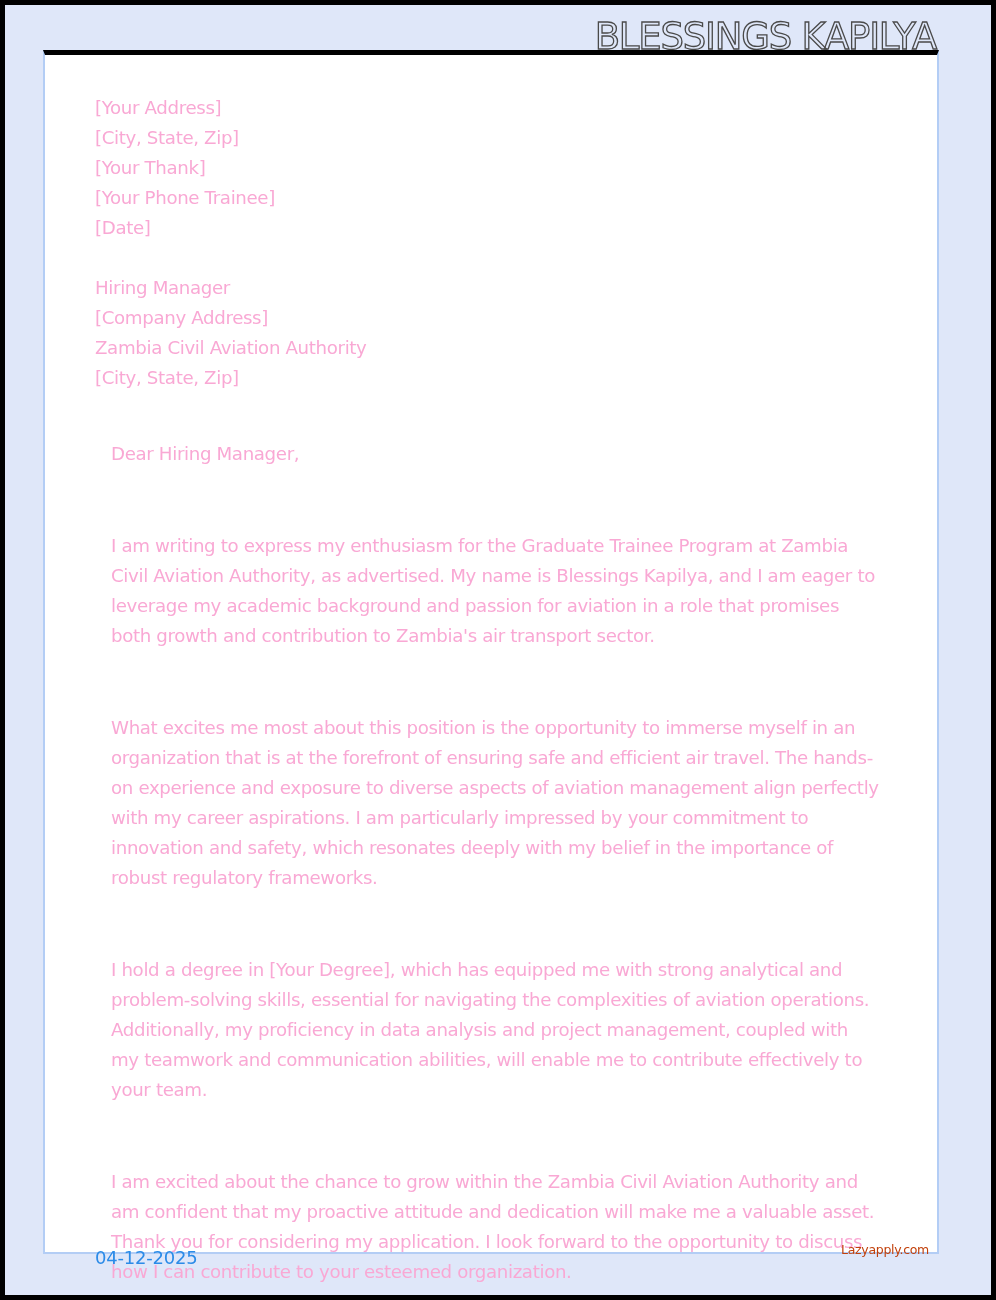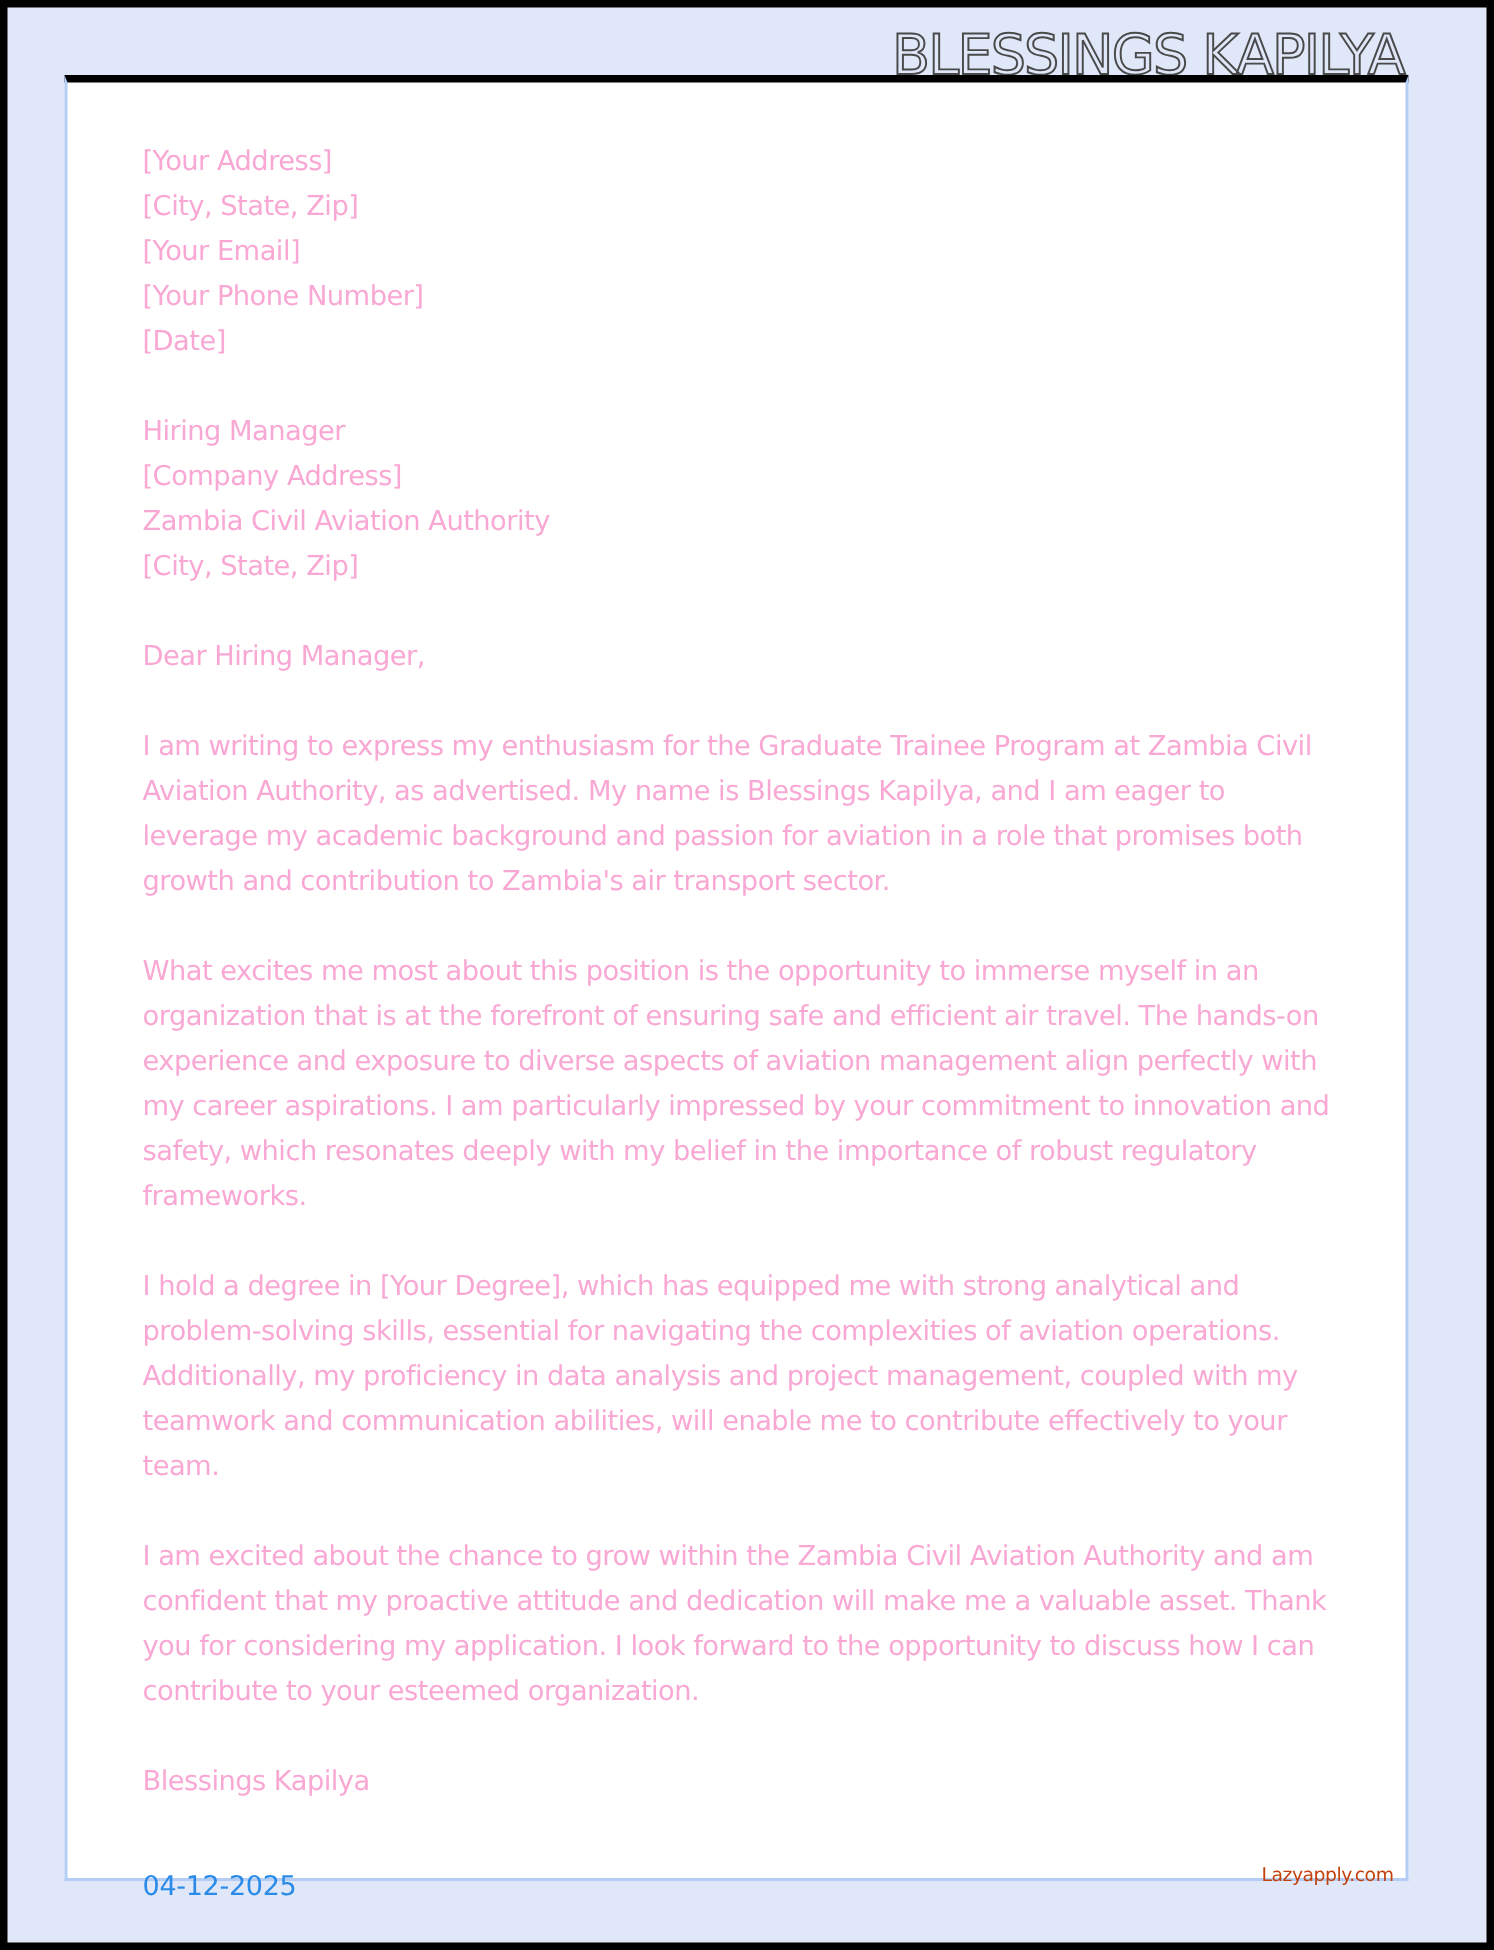--- a/index.html
+++ b/index.html
@@ -54,21 +54,21 @@
       width: 800px;
       font-family: "DejaVu Sans", sans-serif;
       font-size: 18.2px;
       line-height: 30px;
       color: #f9a8d4;
       letter-spacing: -0.35px;
     }
     .block { margin: 0; }
     .line { display: block; white-space: nowrap; }
     .gap { height: 30px; }
-    .para { margin: 0; white-space: normal; }
+    .para { margin: 16px; white-space: normal; }
     .date-stamp {
       position: absolute;
       left: 95px;
       top: 1243px;
       font-family: "DejaVu Sans", sans-serif;
       font-size: 18px;
       color: #2b8be8;
       letter-spacing: -0.2px;
       line-height: 30px;
     }
@@ -89,22 +89,22 @@
 <div class="page">
   <div class="title">BLESSINGS KAPILYA</div>
 </div>
 
 <div class="card"></div>
 
 <div class="letter">
   <div class="block">
     <span class="line">[Your Address]</span>
     <span class="line">[City, State, Zip]</span>
-    <span class="line">[Your Email]</span>
-    <span class="line">[Your Phone Number]</span>
+    <span class="line">[Your Thank]</span>
+    <span class="line">[Your Phone Trainee]</span>
     <span class="line">[Date]</span>
   </div>
   <div class="gap"></div>
   <div class="block">
     <span class="line">Hiring Manager</span>
     <span class="line">[Company Address]</span>
     <span class="line">Zambia Civil Aviation Authority</span>
     <span class="line">[City, State, Zip]</span>
   </div>
   <div class="gap"></div>

